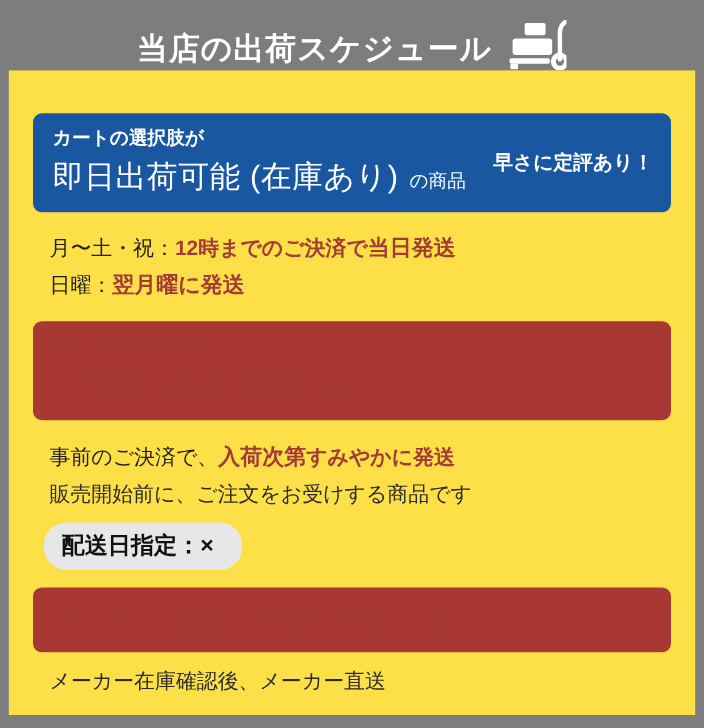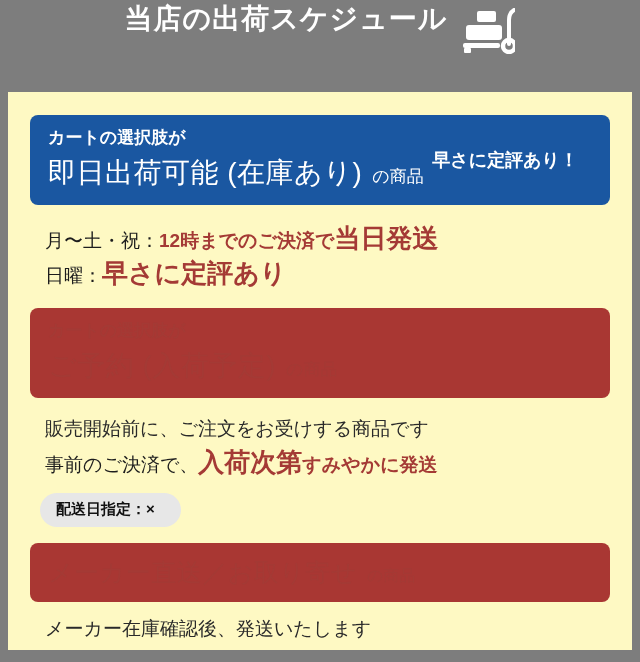--- a/index.html
+++ b/index.html
@@ -5,68 +5,67 @@
   html,body { margin:0; padding:0; background:#fff; }
   .frame {
     width:640px; height:662px;
     background:#7d7d7d;
     position:relative;
     font-family:"Liberation Sans","DejaVu Sans",sans-serif;
     overflow:hidden;
   }
   .header {
     height:64px;
-    display:flex; align-items:flex-start; justify-content:center;
+    display:flex; align-items:flex-end; justify-content:center;
     gap:16px; color:#ffffff;
   }
   .header-title {
     font-size:28px; font-weight:bold; letter-spacing:1px;
   }
   .header-icon { margin-top:8px; display:inline-flex; }
   .content {
     position:absolute; top:64px; left:8px; right:8px; bottom:12px;
-    background:#fef9c3;
-    padding:23px 22px 0 22px;
+    background:#fde047;
+    padding:39px 22px 0 22px;
     box-sizing:border-box;
-    margin-top:28px;
   }
   .banner {
     border-radius:8px; color:#ffffff;
     padding:11px 18px 13px 18px;
     position:relative;
   }
   .banner.blue { background:#1a57a1; }
   .banner.red  { background:#a93733; }
   .banner-sub { display:block; font-size:17px; font-weight:bold; margin-bottom:5px; }
   .banner-main-row { display:flex; align-items:baseline; }
   .banner-main { font-size:28px; font-weight:normal; letter-spacing:0.5px; }
   .banner-suffix { font-size:17px; font-weight:normal; margin-left:10px; }
   .banner-badge {
-    position:absolute; right:32px; top:50%; transform:translateY(-50%);
+    position:absolute; right:16px; top:50%; transform:translateY(-50%);
     font-size:18px; font-weight:bold; white-space:nowrap;
   }
   .banner.single { padding:13px 18px; }
   .banner.single .banner-main { font-size:25px; }
   .banner.single .banner-suffix { font-size:16px; }
 
   .sched { margin:17px 0 16px 15px; }
   .sched-line { font-size:19px; line-height:33px; color:#1d1d1d; white-space:nowrap; }
   .sched-line.tall { line-height:36px; }
   .lbl { font-weight:normal; color:#1d1d1d; }
   .plain { font-weight:normal; color:#2a2a2a; }
   .red { color:#a43a35; font-weight:bold; }
-  .red-big { color:#a43a35; font-weight:bold; font-size:26px; }
+  .red-big { color:#a43a35; font-weight:bold; font-size:20px; }
 
   .sched2 { margin:16px 0 0 15px; }
   .pill-row { margin:10px 0 0 10px; }
   .pill {
     display:inline-block;
     background:#e7e7e7; border-radius:20px;
     padding:7px 26px 8px 16px;
-    font-size:15px; font-weight:bold; color:#111111;
+    font-size:21px; font-weight:bold; color:#111111;
   }
   .gap16 { margin-top:16px; }
   .gap12 { margin-top:12px; }
 </style>
 </head>
 <body>
 
 <div class="frame">
 
   <div class="header">
@@ -92,52 +91,52 @@
         <span class="banner-suffix">の商品</span>
       </div>
       <span class="banner-badge">早さに定評あり！</span>
     </div>
 
     <div class="sched">
       <div class="sched-line">
         <span class="lbl">月〜土・祝：</span><span class="red">12時までのご決済で</span><span class="red-big">当日発送</span>
       </div>
       <div class="sched-line">
-        <span class="lbl">日曜：</span><span class="red-big">早さに定評あり</span>
+        <span class="lbl">日曜：</span><span class="red-big">翌月曜に発送</span>
       </div>
     </div>
 
     <div class="banner red">
       <span class="banner-sub">カートの選択肢が</span>
       <div class="banner-main-row">
         <span class="banner-main">ご予約 (入荷予定)</span>
         <span class="banner-suffix">の商品</span>
       </div>
     </div>
 
     <div class="sched2">
+      <div class="sched-line tall">
+        <span class="lbl">事前のご決済で、</span><span class="red-big">入荷次第</span><span class="red">すみやかに発送</span>
+      </div>
       <div class="sched-line" style="line-height:30px;">
         <span class="plain">販売開始前に、ご注文をお受けする商品です</span>
-      </div>
-      <div class="sched-line tall">
-        <span class="lbl">事前のご決済で、</span><span class="red-big">入荷次第</span><span class="red">すみやかに発送</span>
       </div>
     </div>
 
     <div class="pill-row">
       <span class="pill">配送日指定：×</span>
     </div>
 
     <div class="banner red single gap16">
       <div class="banner-main-row">
         <span class="banner-main">メーカー直送／お取り寄せ</span>
         <span class="banner-suffix">の商品</span>
       </div>
     </div>
 
     <div class="sched2 gap12" style="margin-top:12px;">
       <div class="sched-line" style="line-height:30px;">
-        <span class="plain">メーカー在庫確認後、発送いたします</span>
+        <span class="plain">メーカー在庫確認後、メーカー直送</span>
       </div>
     </div>
 
   </div>
 </div>
 
 </body></html>

